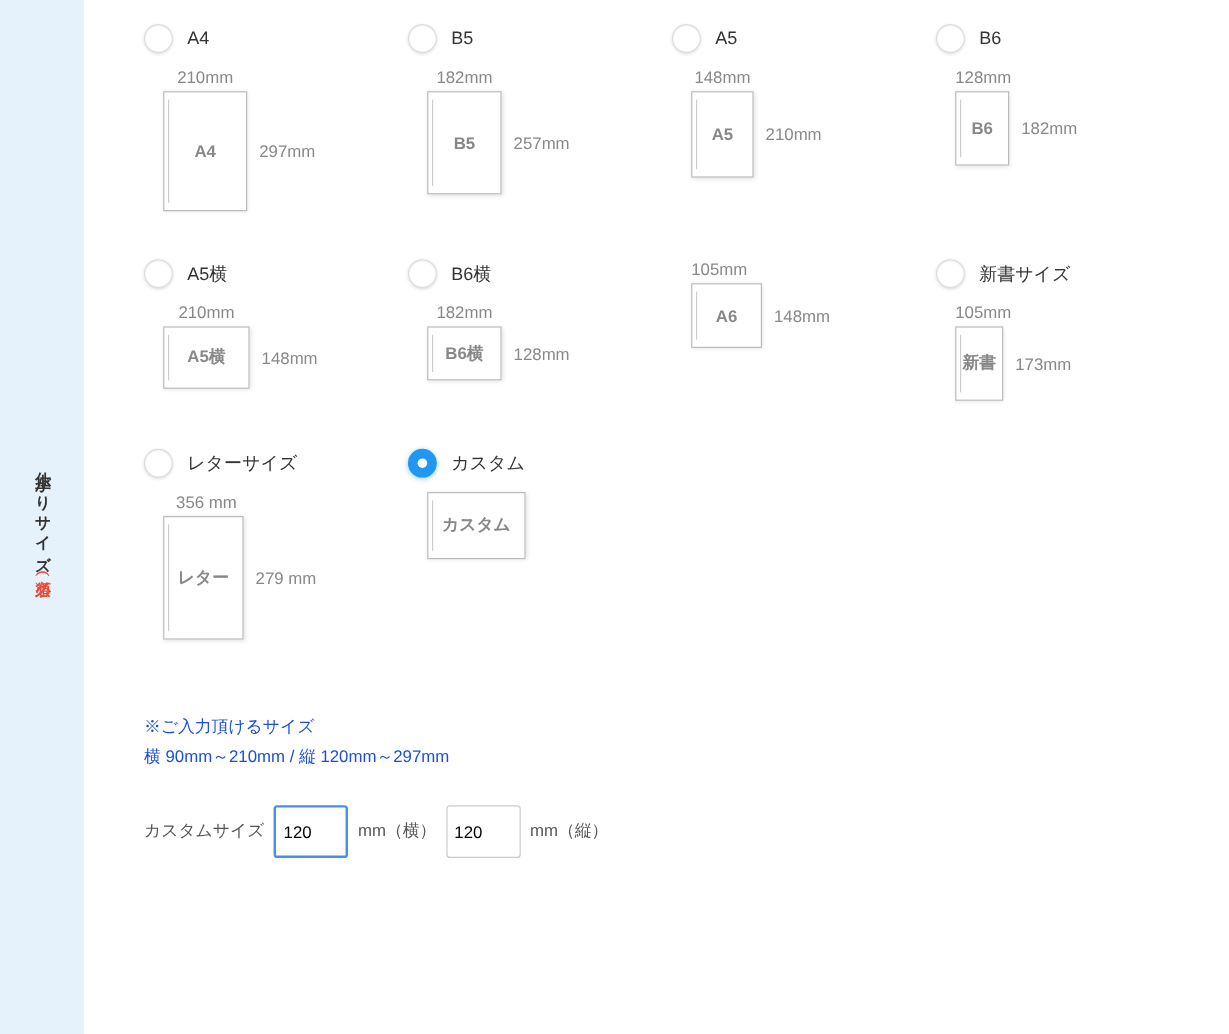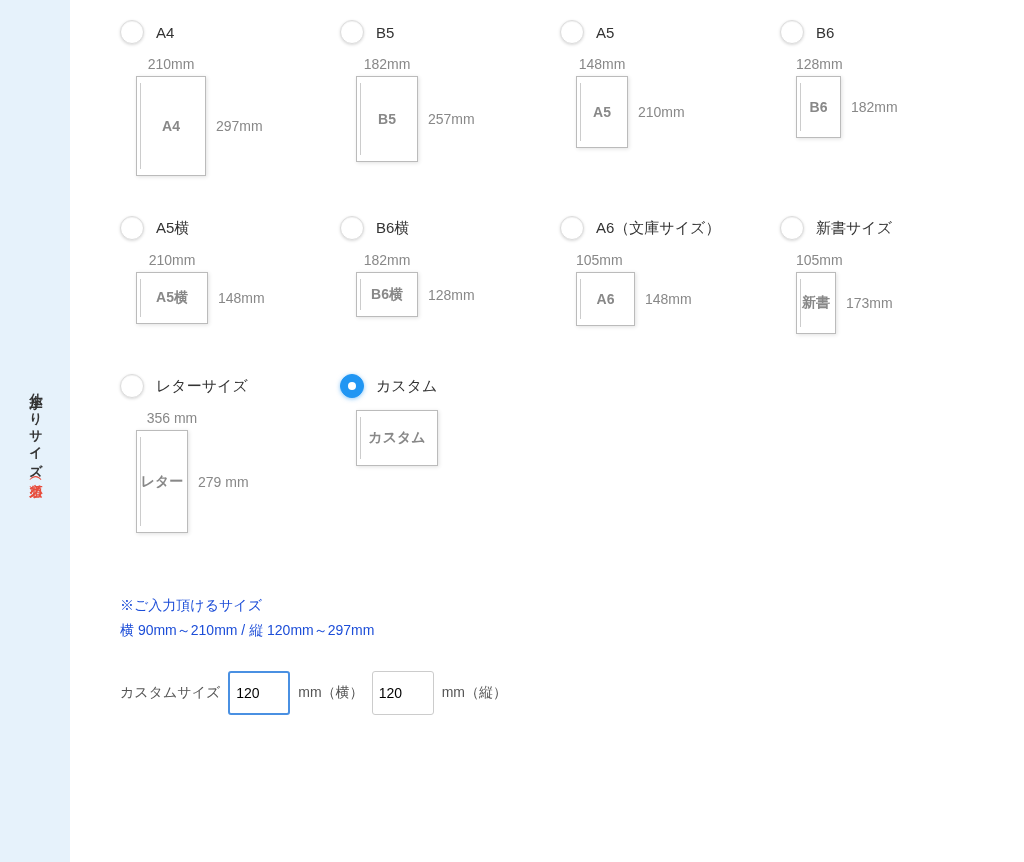--- a/index.html
+++ b/index.html
@@ -239,24 +239,20 @@
           </div>
           <div class="diagram">
             <div class="width-label" style="width: 62px;">182mm</div>
             <div class="page-row">
               <div class="page-box" style="width: 62px; height: 45px;">B6横</div>
               <span class="height-label">128mm</span>
             </div>
           </div>
         </div>
         <div class="size-option">
-          <div class="radio-row">
-            <div class="radio"></div>
-            <span class="radio-label">A6（文庫サイズ）</span>
-          </div>
           <div class="diagram">
             <div class="width-label" style="width: 40px;">105mm</div>
             <div class="page-row">
               <div class="page-box" style="width: 59px; height: 54px;">A6</div>
               <span class="height-label">148mm</span>
             </div>
           </div>
         </div>
         <div class="size-option">
           <div class="radio-row">
@@ -272,21 +268,21 @@
           </div>
         </div>
         <div class="size-option">
           <div class="radio-row">
             <div class="radio"></div>
             <span class="radio-label">レターサイズ</span>
           </div>
           <div class="diagram">
             <div class="width-label" style="width: 72px;">356 mm</div>
             <div class="page-row">
-              <div class="page-box" style="width: 52px; height: 103px;">レター</div>
+              <div class="page-box" style="width: 67px; height: 103px;">レター</div>
               <span class="height-label">279 mm</span>
             </div>
           </div>
         </div>
         <div class="size-option">
           <div class="radio-row">
             <div class="radio selected"></div>
             <span class="radio-label">カスタム</span>
           </div>
           <div class="diagram">

